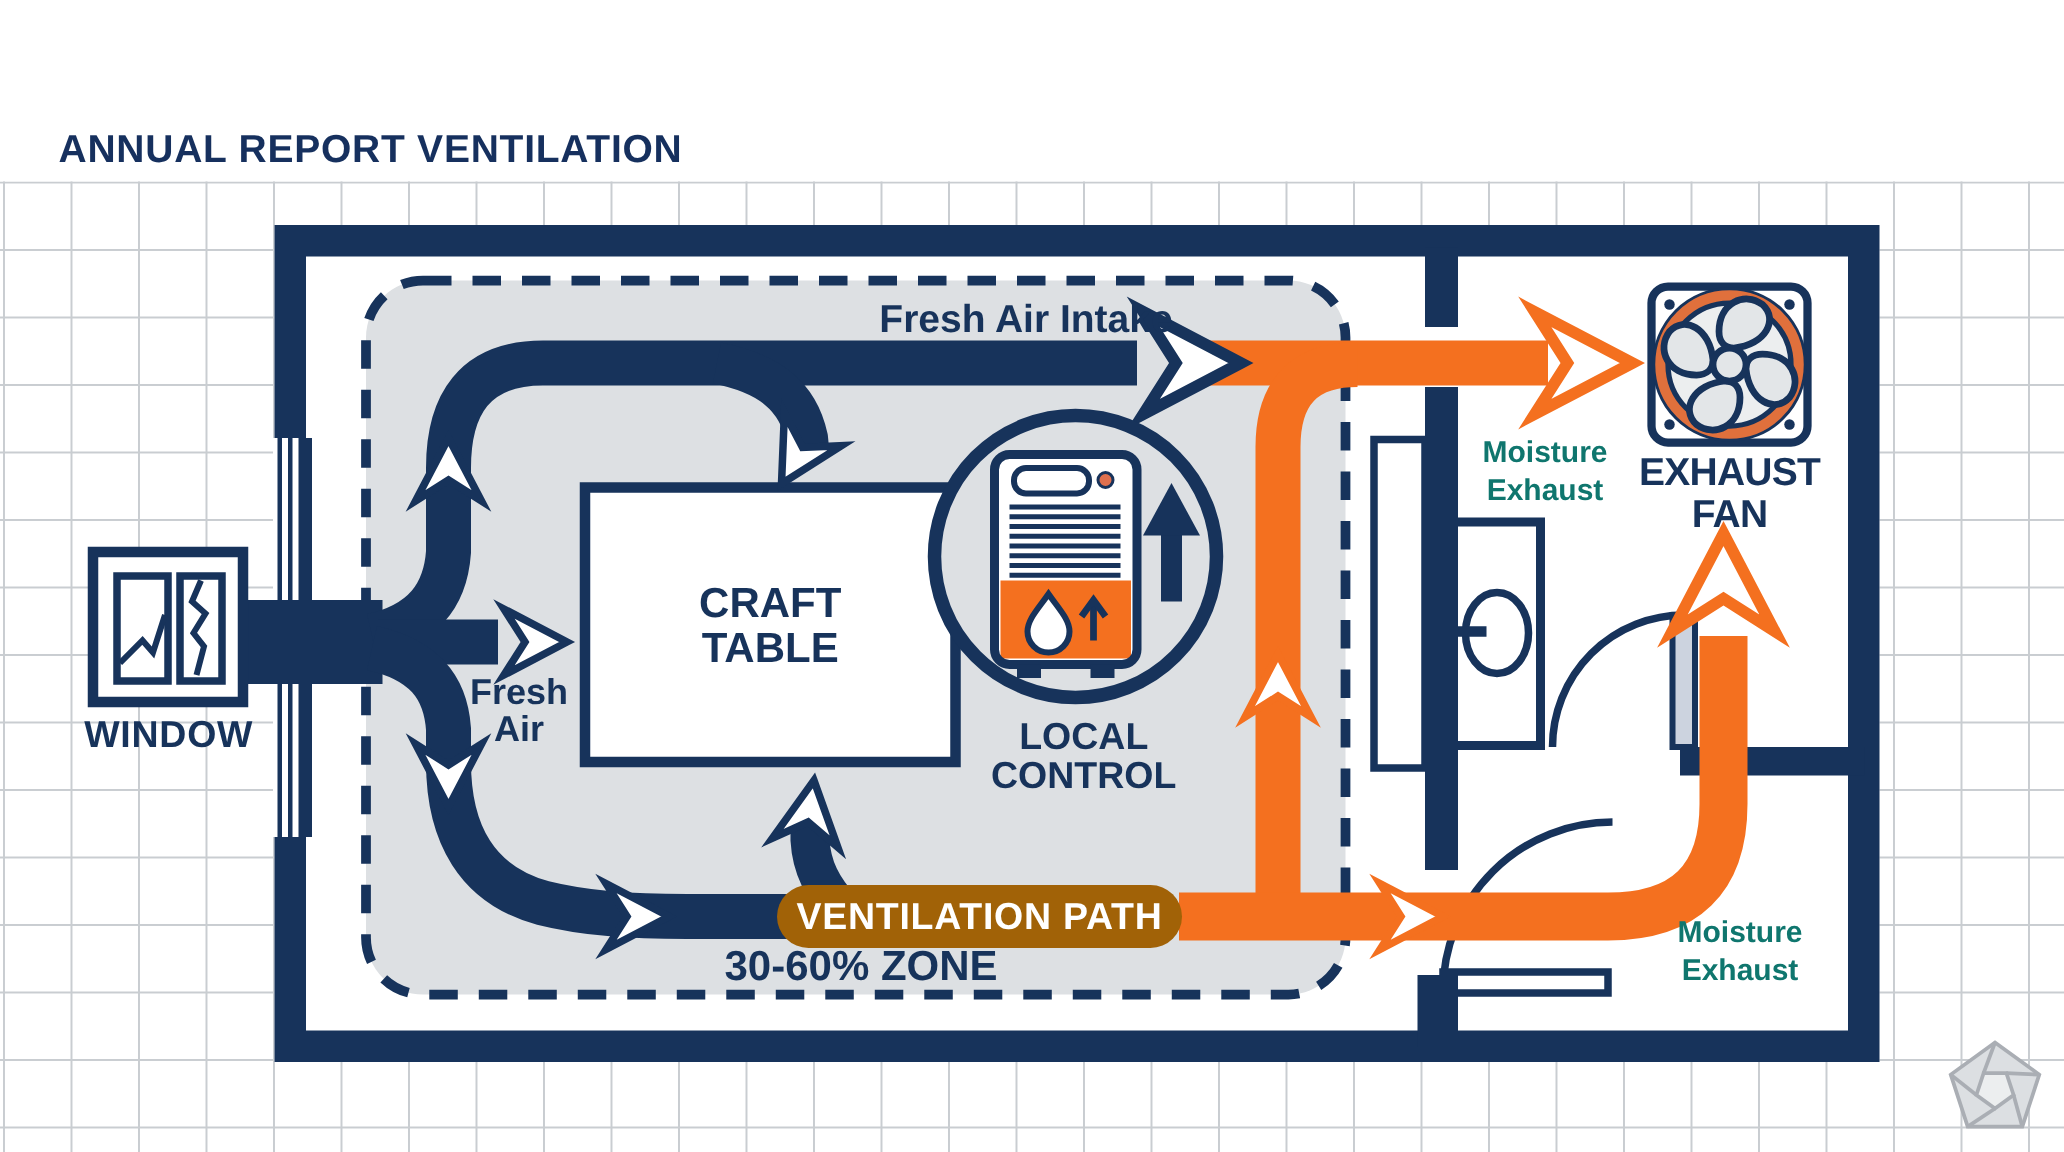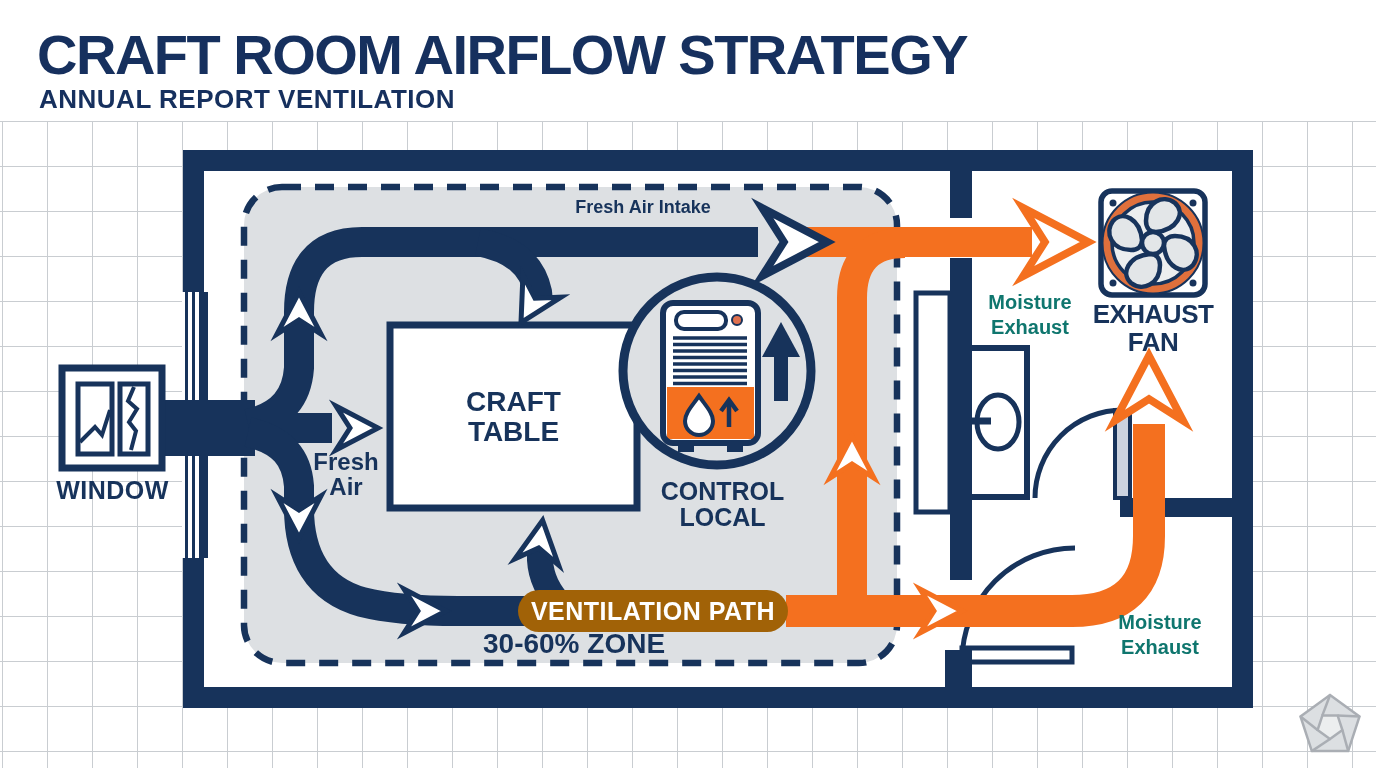--- a/index.html
+++ b/index.html
@@ -10,21 +10,21 @@
         background-image:
           linear-gradient(to right,#c9cdd1 1.5px,transparent 1.5px),
           linear-gradient(to bottom,#c9cdd1 1.5px,transparent 1.5px);
         background-size:45px 45px;background-position:2px 0px;}
   svg.diagram{position:absolute;left:0;top:0;}
   .label{position:absolute;font-weight:bold;color:#17335b;text-align:center;white-space:nowrap;}
   .label .ln{display:block;}
   .title{left:37px;top:22px;font-size:56px;letter-spacing:-1.5px;color:#16305e;}
   .subtitle{left:39px;top:84px;font-size:26px;letter-spacing:0.5px;color:#16305e;}
   .window-label{left:40px;top:476px;width:145px;font-size:25px;letter-spacing:0.5px;}
-  .fresh-air-intake{left:537px;top:197px;width:212px;font-size:18px;}
+  .fresh-air-intake{left:578px;top:197px;width:212px;font-size:26px;}
   .fresh-air{left:301px;top:449px;width:90px;font-size:24px;line-height:25px;}
   .craft-table{left:390px;top:325px;width:247px;height:183px;font-size:28px;line-height:30px;
                display:flex;align-items:center;justify-content:center;}
   .local-control{left:635px;top:478px;width:175px;font-size:25px;line-height:26px;}
   .pill{position:absolute;left:518px;top:590px;width:270px;height:42px;background:#a16207;
         border-radius:21px;display:flex;align-items:center;justify-content:center;
         color:#ffffff;font-weight:bold;font-size:25px;letter-spacing:0.5px;}
   .zone-label{left:483px;top:628px;font-size:28px;text-align:right;}
   .moisture{color:#0f766e;font-size:20px;line-height:25px;}
   .moisture-top{left:965px;top:290px;width:130px;}
@@ -158,42 +158,41 @@
       <polygon points="1330,695 1359.5,716.4 1348.2,751.1 1311.8,751.1 1300.5,716.4" fill="#dcdfe2"></polygon>
       <polygon points="1330,739 1317.6,730 1322.4,715.4 1337.6,715.4 1342.4,730" fill="#eceeef"></polygon>
       <line x1="1330" y1="695" x2="1322.4" y2="715.4"></line>
       <line x1="1359.5" y1="716.4" x2="1337.6" y2="715.4"></line>
       <line x1="1348.2" y1="751.1" x2="1342.4" y2="730"></line>
       <line x1="1311.8" y1="751.1" x2="1330" y2="739"></line>
       <line x1="1300.5" y1="716.4" x2="1317.6" y2="730"></line>
     </g>
   </svg>
 
-  <div class="label title">CRAFT ROOM AIRFLOW STRATEGY</div>
   <div class="label subtitle">ANNUAL REPORT VENTILATION</div>
 
   <div class="label window-label">WINDOW</div>
 
   <div class="label fresh-air-intake">Fresh Air Intake</div>
 
   <div class="label fresh-air">
     <span class="ln">Fresh</span>
     <span class="ln">Air</span>
   </div>
 
   <div class="label craft-table">
     <div>
       <span class="ln">CRAFT</span>
       <span class="ln">TABLE</span>
     </div>
   </div>
 
   <div class="label local-control">
+    <span class="ln">LOCAL</span>
     <span class="ln">CONTROL</span>
-    <span class="ln">LOCAL</span>
   </div>
 
   <div class="pill">
     <span>VENTILATION PATH</span>
   </div>
 
   <div class="label zone-label">30-60% ZONE</div>
 
   <div class="label moisture moisture-top">
     <span class="ln">Moisture</span>

